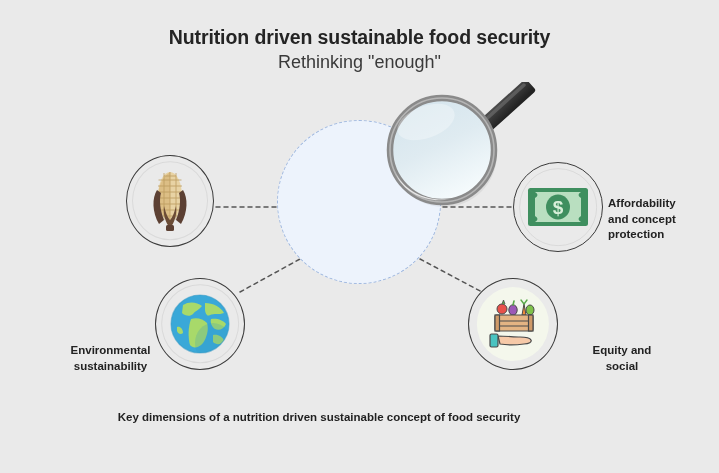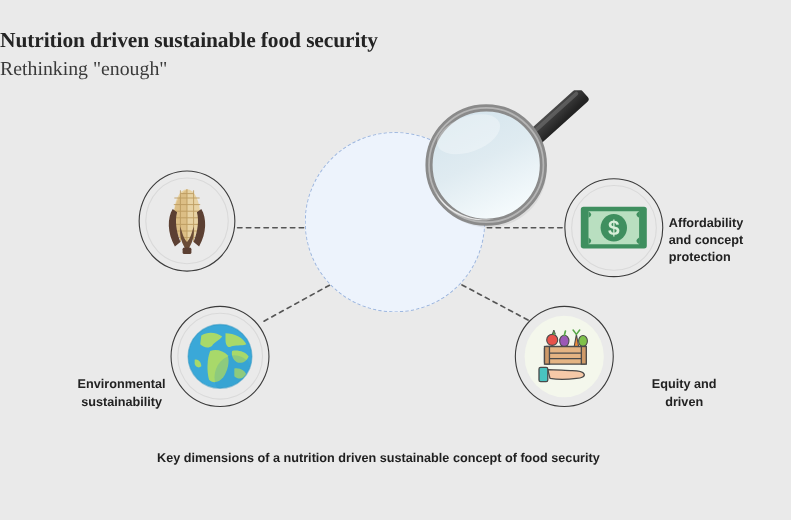--- a/index.html
+++ b/index.html
@@ -19,22 +19,21 @@
     height: 473px;
     background: #eaeaea;
   }
 
   
   .title-block {
     position: absolute;
     top: 26px;
     left: 0;
     width: 719px;
-    text-align: left;
-    font-family: Liberation Serif, serif;
+    text-align: center;
   }
   .title-main {
     font-size: 19.5px;
     font-weight: bold;
     color: #242424;
     letter-spacing: -0.1px;
     line-height: 1.18;
   }
   .title-sub {
     font-size: 18px;
@@ -47,21 +46,20 @@
   
   .caption {
     position: absolute;
     top: 411px;
     left: 0;
     width: 638px;
     text-align: center;
     font-size: 11.5px;
     font-weight: bold;
     color: #1f1f1f;
-    margin-left: 25px;
   }
 
   
   .connectors {
     position: absolute;
     left: 0;
     top: 0;
     width: 719px;
     height: 473px;
     pointer-events: none;
@@ -270,21 +268,21 @@
       <line x1="11" y1="25" x2="49" y2="25" stroke="#4a4a4a" stroke-width="1"></line>
       <line x1="11" y1="30" x2="49" y2="30" stroke="#4a4a4a" stroke-width="1"></line>
       <rect x="11" y="19" width="4.5" height="16" fill="#cf9a68" stroke="#4a4a4a" stroke-width="1.2"></rect>
       <rect x="44.5" y="19" width="4.5" height="16" fill="#cf9a68" stroke="#4a4a4a" stroke-width="1.2"></rect>
 
       <path d="M14 40 C22 40 30 41 36 41 C42 41 46 42 47 44 C48 46 45 48 40 48 C32 49 22 49 16 48 Z" fill="#f6c9a8" stroke="#4a4a4a" stroke-width="1.2" stroke-linejoin="round"></path>
       <rect x="6" y="38" width="8" height="13" rx="1.5" fill="#49c3c0" stroke="#4a4a4a" stroke-width="1.2"></rect>
     </svg>
   </div>
   <div class="label label-equity">Equity and
-driven</div>
+social</div>
 
   <svg class="magnifier" viewBox="0 0 190 130" xmlns="http://www.w3.org/2000/svg">
     <defs>
       <linearGradient id="lensgrad" x1="0" y1="0" x2="0.5" y2="1">
         <stop offset="0%" stop-color="#d2e3ec"></stop>
         <stop offset="55%" stop-color="#dfebf1"></stop>
         <stop offset="100%" stop-color="#f4fafc"></stop>
       </linearGradient>
       <linearGradient id="handlegrad" x1="0" y1="0" x2="0.3" y2="1">
         <stop offset="0%" stop-color="#565656"></stop>

